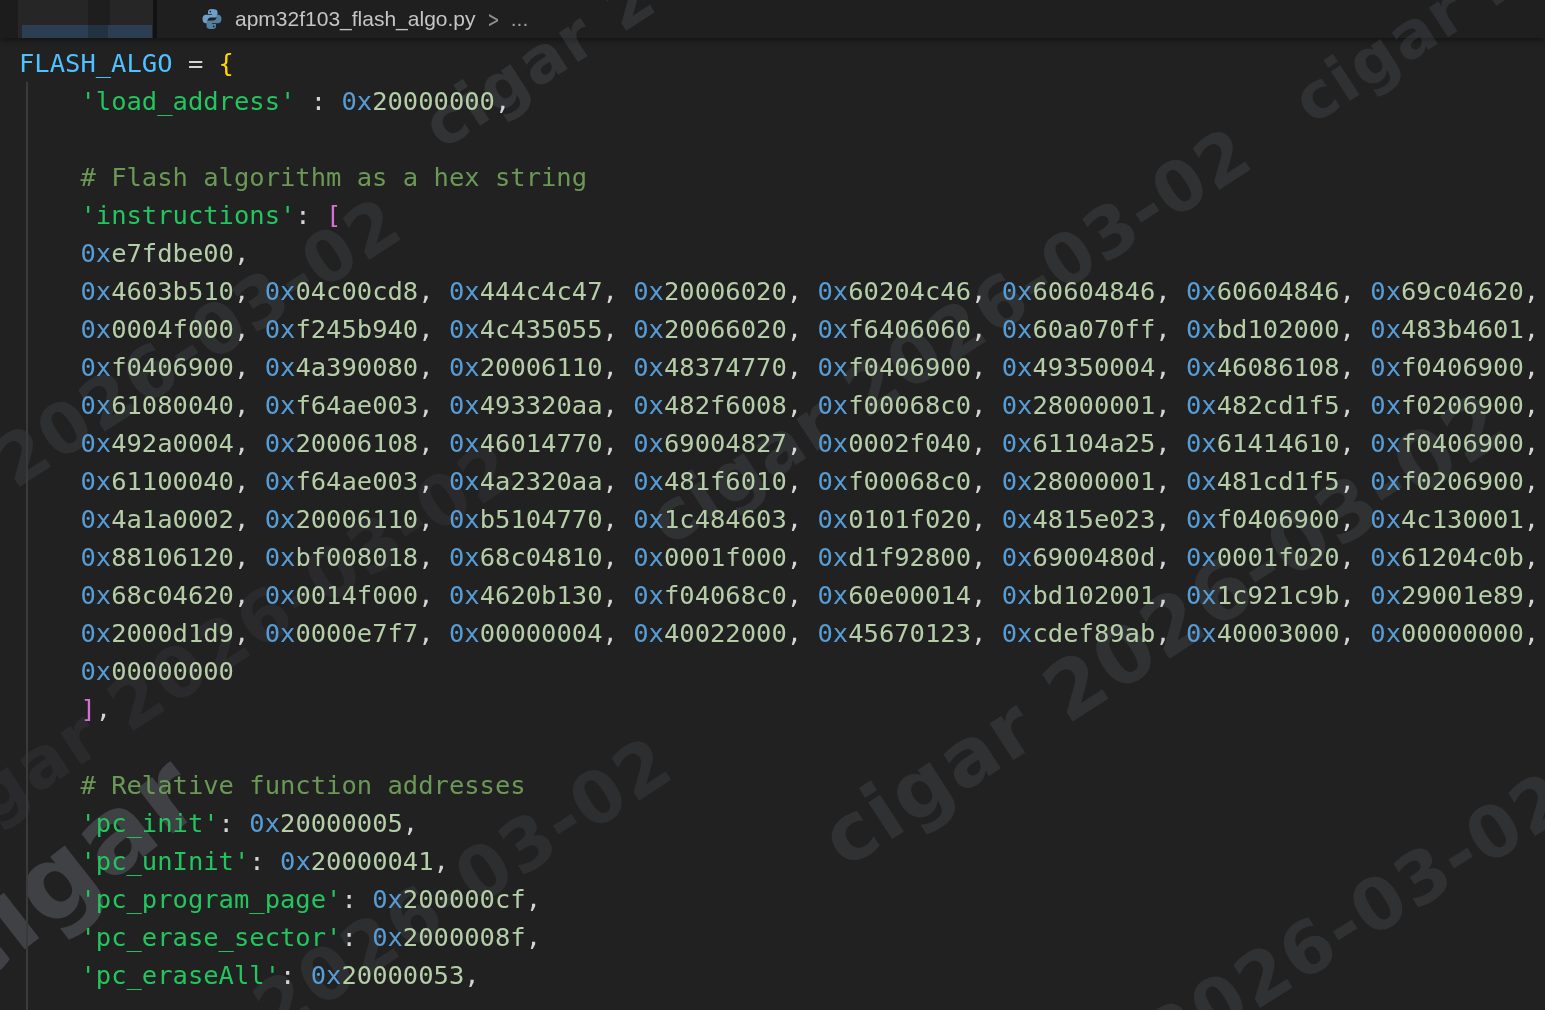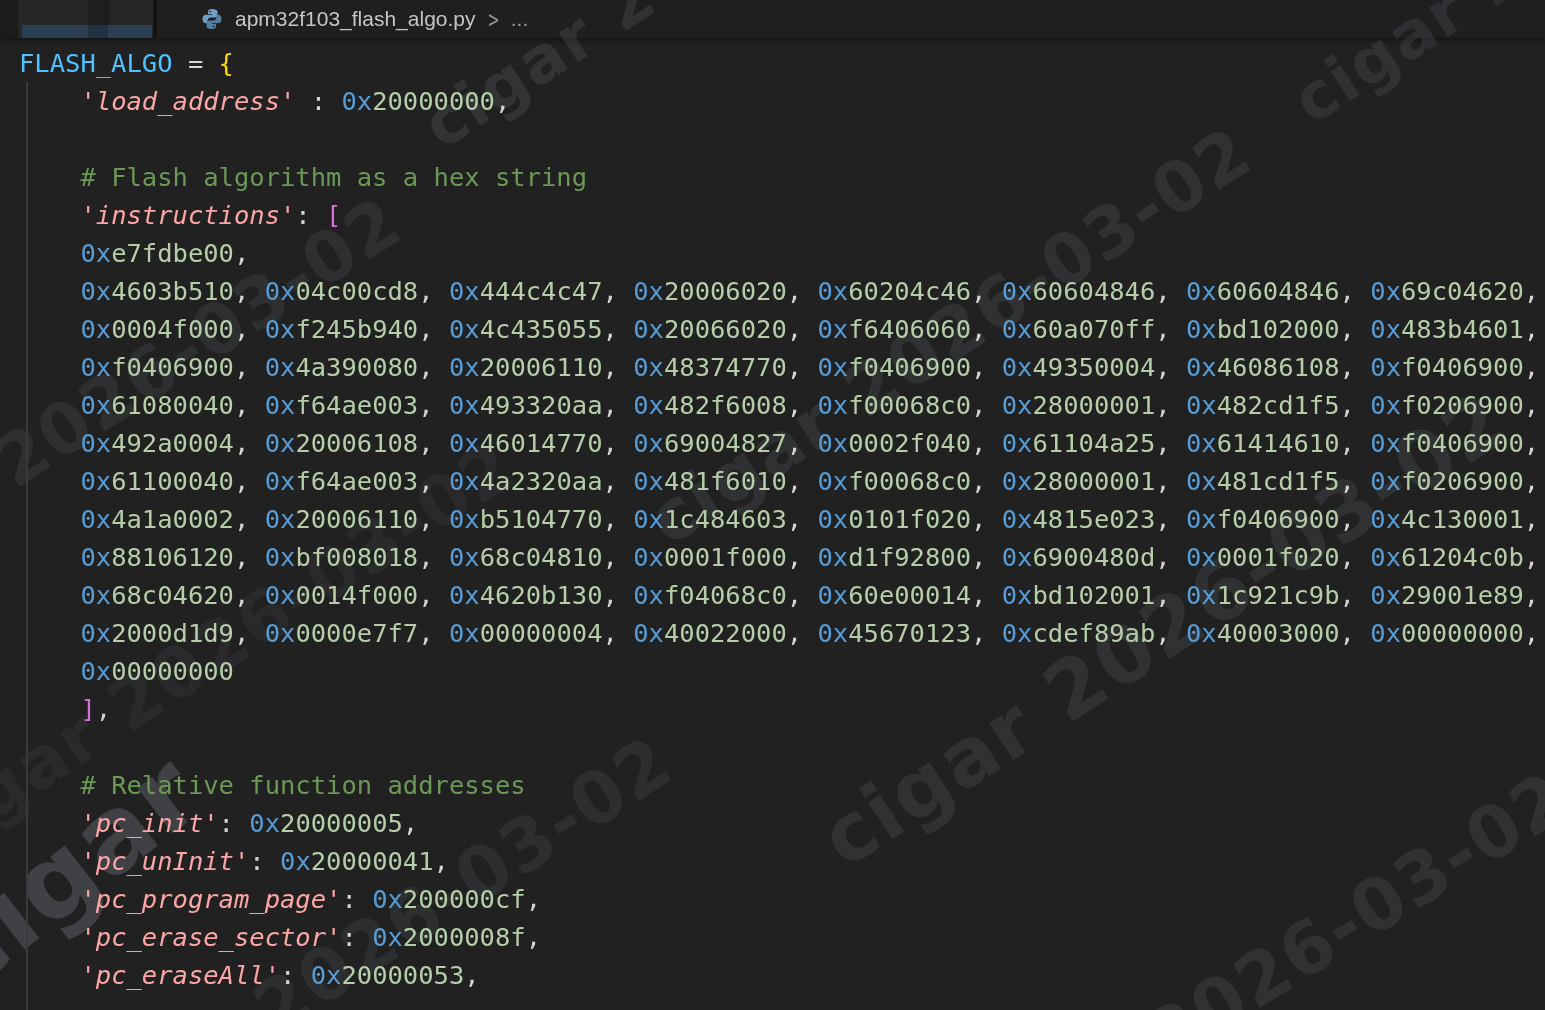--- a/index.html
+++ b/index.html
@@ -48,21 +48,21 @@
   .guide{position:absolute;left:26px;top:82px;width:2px;height:928px;background:#3a3a3a;z-index:2;}
   #code{
     position:absolute;left:0;top:44px;width:1545px;z-index:3;
     font-size:25.5px;line-height:38px;white-space:pre;
   }
   .line{height:38px;padding-left:19px;}
   .tk-id{color:#4fc1ff;}
   .tk-op{color:#d4d4d4;}
   .tk-br{color:#ffd700;}
   .tk-bk{color:#d670d6;}
-  .tk-str{color:#fca5a5;font-style:italic;}
+  .tk-str{color:#22c55e;}
   .tk-cmt{color:#6a9955;}
   .tk-nx{color:#569cd6;}
   .tk-nm{color:#b5cea8;}
 </style>
 </head>
 <body>
 
 <div class="topbar"></div>
 
 <div class="wm wm1">cigar 2026-03-02</div>

